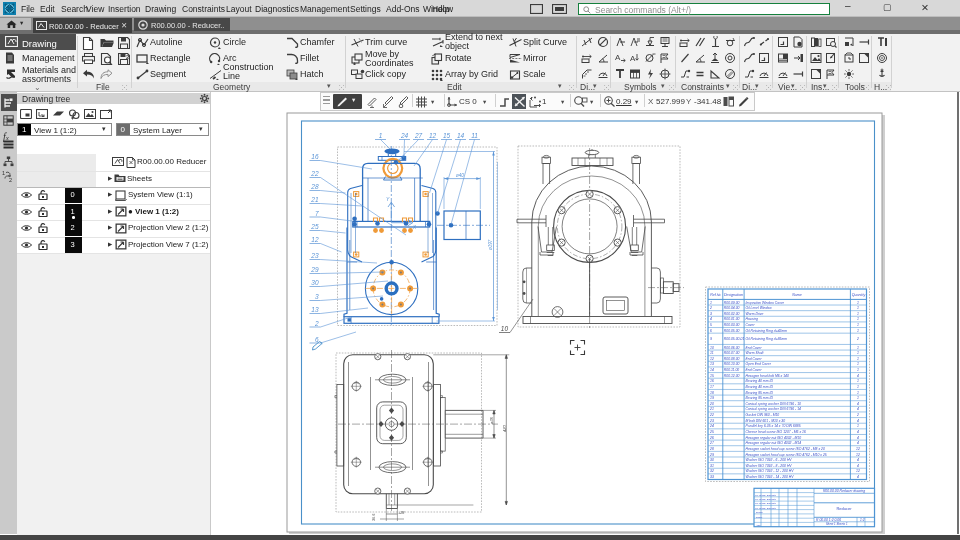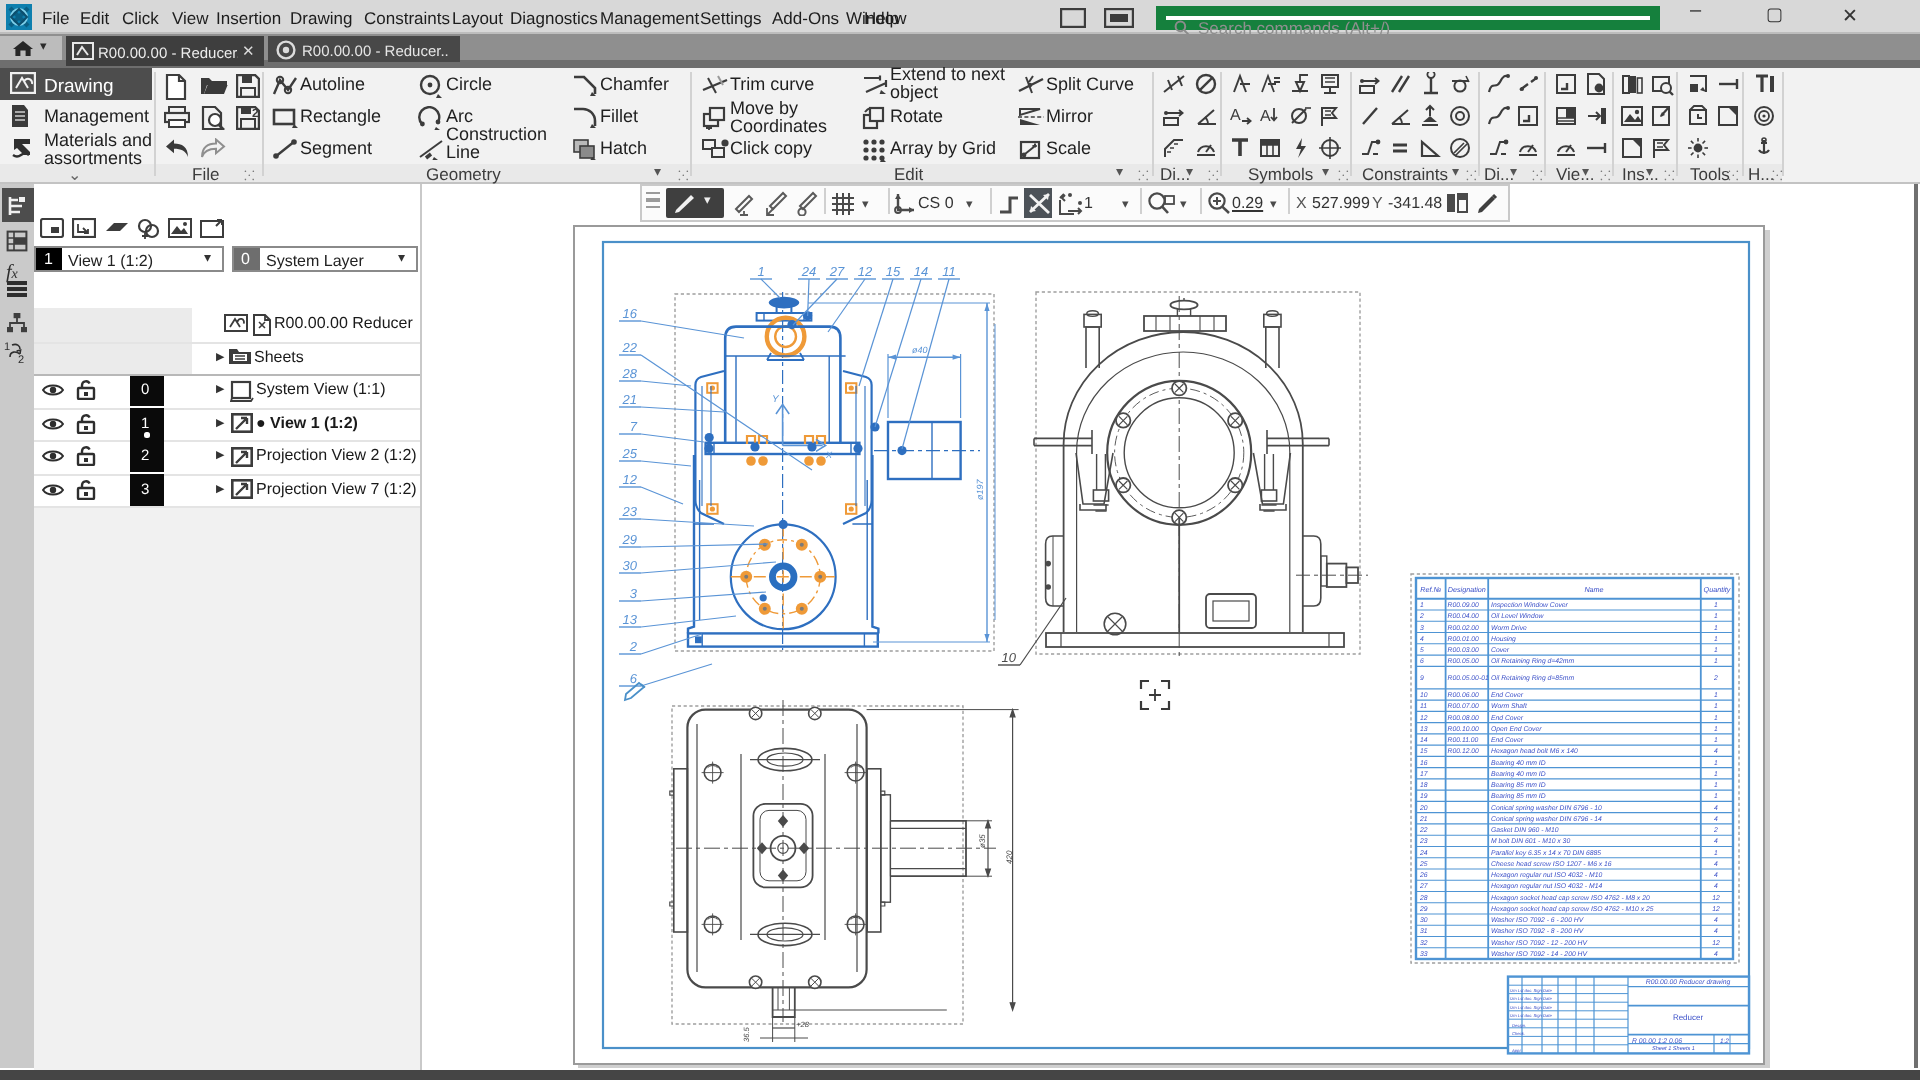--- a/index.html
+++ b/index.html
@@ -15,21 +15,21 @@
 <div class="abs" style="left:3px;top:2px;">
         <svg style="" width="13" height="13" viewBox="0 0 13 13">
           <rect x="0" y="0" width="13" height="13" fill="#0e7fae"></rect>
           <path d="M2 2 L11 11 M11 2 L2 11" stroke="#0a5f84" stroke-width="2.2"></path>
           <circle cx="6.5" cy="6.5" r="4" fill="none" stroke="#7fd0ea" stroke-width="1"></circle>
           <path d="M2.5 6.5 L6.5 2.5 L10.5 6.5 L6.5 10.5 Z" fill="none" stroke="#0c4f6e" stroke-width="1"></path>
         </svg>
       </div>
       <span class="abs menu-item" style="left:21px;top:4px;">File</span>
       <span class="abs menu-item" style="left:40px;top:4px;">Edit</span>
-      <span class="abs menu-item" style="left:61px;top:4px;">Click</span>
+      <span class="abs menu-item" style="left:61px;top:4px;">Search</span>
       <span class="abs menu-item" style="left:86px;top:4px;">View</span>
       <span class="abs menu-item" style="left:108px;top:4px;">Insertion</span>
       <span class="abs menu-item" style="left:145px;top:4px;">Drawing</span>
       <span class="abs menu-item" style="left:182px;top:4px;">Constraints</span>
       <span class="abs menu-item" style="left:226px;top:4px;">Layout</span>
       <span class="abs menu-item" style="left:255px;top:4px;">Diagnostics</span>
       <span class="abs menu-item" style="left:300px;top:4px;">Management</span>
       <span class="abs menu-item" style="left:350px;top:4px;">Settings</span>
       <span class="abs menu-item" style="left:386px;top:4px;">Add-Ons</span>
       <span class="abs menu-item" style="left:423px;top:4px;">Window</span>
@@ -38,21 +38,21 @@
         <svg style="" width="13" height="10" viewBox="0 0 13 10">
           <rect x="0.5" y="0.5" width="12" height="9" fill="none" stroke="#3c3c3c" stroke-width="1.2"></rect>
         </svg>
       </div>
 <div class="abs" style="left:552px;top:4px;">
         <svg style="" width="15" height="10" viewBox="0 0 15 10">
           <rect x="0.5" y="0.5" width="14" height="9" fill="none" stroke="#3c3c3c" stroke-width="1.2"></rect>
           <rect x="3" y="3" width="9" height="4" fill="#3c3c3c"></rect>
         </svg>
       </div>
-<div class="abs" style="left:578px;top:2.5px;width:252px;height:12.5px;background:#fff;border:5px solid #15803d;">
+<div class="abs" style="left:578px;top:2.5px;width:252px;height:12.5px;background:#fff;border:1px solid #15803d;">
  <span class="abs" style="left:4px;top:2px;">
           <svg style="" width="8" height="8" viewBox="0 0 8 8">
             <circle cx="3.2" cy="3.2" r="2.4" fill="none" stroke="#8c8c8c" stroke-width="1"></circle>
             <line x1="5" y1="5" x2="7.3" y2="7.3" stroke="#8c8c8c" stroke-width="1"></line>
           </svg>
         </span>
  <span class="abs" style="left:16px;top:1.5px;font-size:8.5px;color:#8f8f8f;white-space:nowrap;">Search commands (Alt+/)</span>
       </div>
 <span class="abs" style="left:845px;top:0px;font-size:10px;color:#333;">–</span>
 <span class="abs" style="left:883px;top:2px;font-size:9px;color:#333;">▢</span>
@@ -874,20 +874,38 @@
       </div>
 <div class="abs" style="left:2px;top:78px;">
         <svg style="" width="12" height="12" viewBox="0 0 12 12">
           <text x="0" y="5" font-size="5.5" fill="#2e2e2e" font-family="Liberation Sans">1</text>
           <text x="7" y="11.5" font-size="5.5" fill="#2e2e2e" font-family="Liberation Sans">2</text>
           <path d="M3 8.5 c0 -3 3 -3 5 -1.5 M8 7 l0.3 -2 -2 0.5 M4 2.5 c2.5 -1 4 0.5 4 2" fill="none" stroke="#2e2e2e" stroke-width="0.8"></path>
         </svg>
       </div>
 </div>
     <div class="abs" style="left:17px;top:92px;width:194px;height:444px;background:#fff;border-right:1px solid #c9c9c9;overflow:hidden;">
+      <div class="abs" style="left:0;top:1px;width:194px;height:11px;background:#d2d2d2;">
+ <span class="abs" style="left:5px;top:1px;font-size:8.5px;color:#2a2a2a;white-space:nowrap;">Drawing tree</span>
+ <span class="abs" style="left:182px;top:0px;">
+          <svg style="" width="11" height="11" viewBox="0 0 11 11">
+            <circle cx="5.5" cy="5.5" r="2" fill="none" stroke="#3c3c3c" stroke-width="1.2"></circle>
+            <g stroke="#3c3c3c" stroke-width="1.6">
+              <line x1="8.30" y1="5.50" x2="10.10" y2="5.50"></line>
+              <line x1="7.48" y1="7.48" x2="8.75" y2="8.75"></line>
+              <line x1="5.50" y1="8.30" x2="5.50" y2="10.10"></line>
+              <line x1="3.52" y1="7.48" x2="2.25" y2="8.75"></line>
+              <line x1="2.70" y1="5.50" x2="0.90" y2="5.50"></line>
+              <line x1="3.52" y1="3.52" x2="2.25" y2="2.25"></line>
+              <line x1="5.50" y1="2.70" x2="5.50" y2="0.90"></line>
+              <line x1="7.48" y1="3.52" x2="8.75" y2="2.25"></line>
+            </g>
+          </svg>
+        </span>
+      </div>
       <div class="abs" style="left:3px;top:17px;">
         <svg style="" width="12" height="10" viewBox="0 0 12 10">
           <rect x="0.5" y="0.5" width="11" height="9" rx="1" fill="none" stroke="#3c3c3c" stroke-width="1.1"></rect>
           <rect x="5.5" y="4.5" width="4" height="3" fill="#3c3c3c"></rect>
         </svg>
       </div>
       <div class="abs" style="left:19px;top:17px;">
         <svg style="" width="12" height="10" viewBox="0 0 12 10">
           <rect x="0.5" y="0.5" width="11" height="9" fill="none" stroke="#3c3c3c" stroke-width="1.1"></rect>
           <path d="M3 3 v4 h4 M5.5 5 L8 7.5 M8 5.5 v2 h-2" fill="none" stroke="#3c3c3c" stroke-width="0.9"></path>

